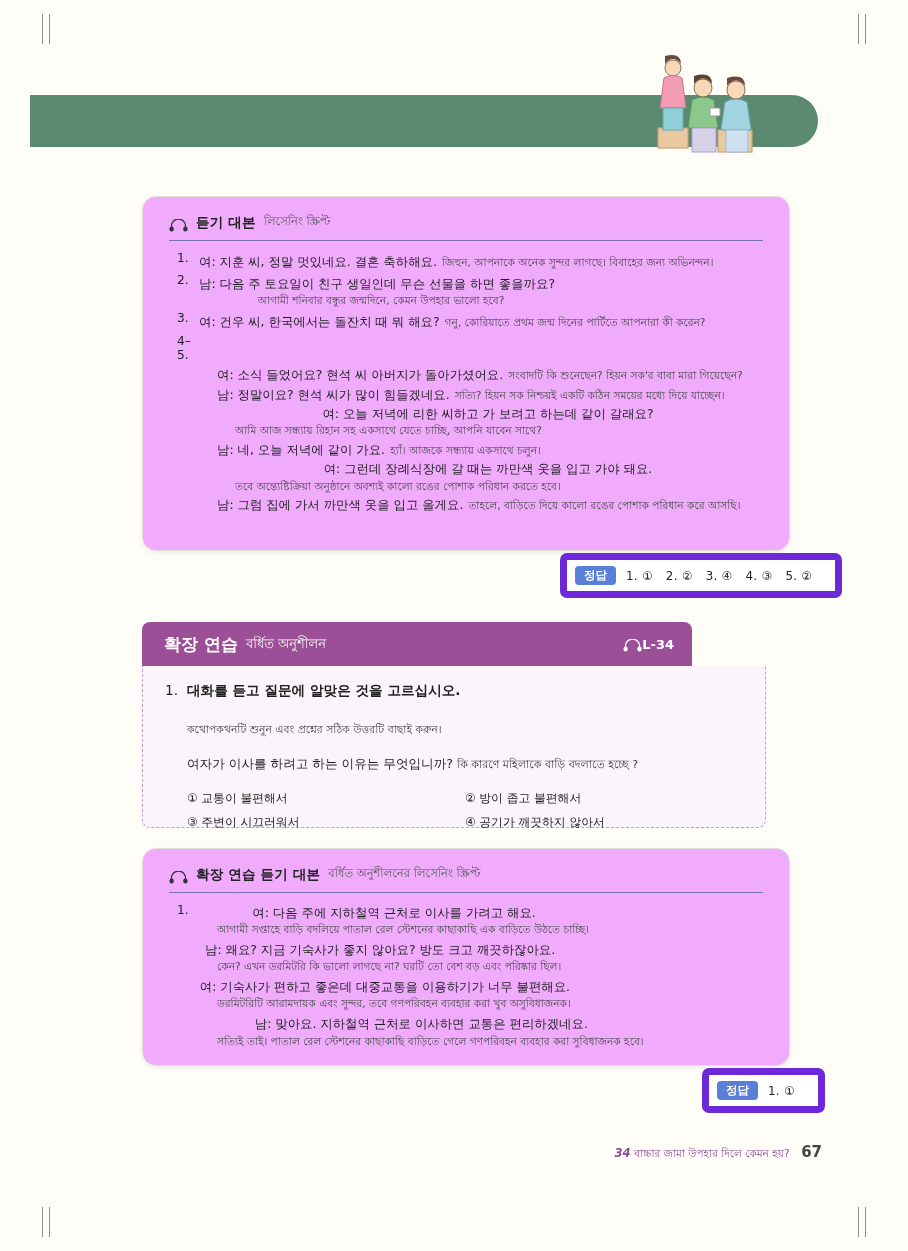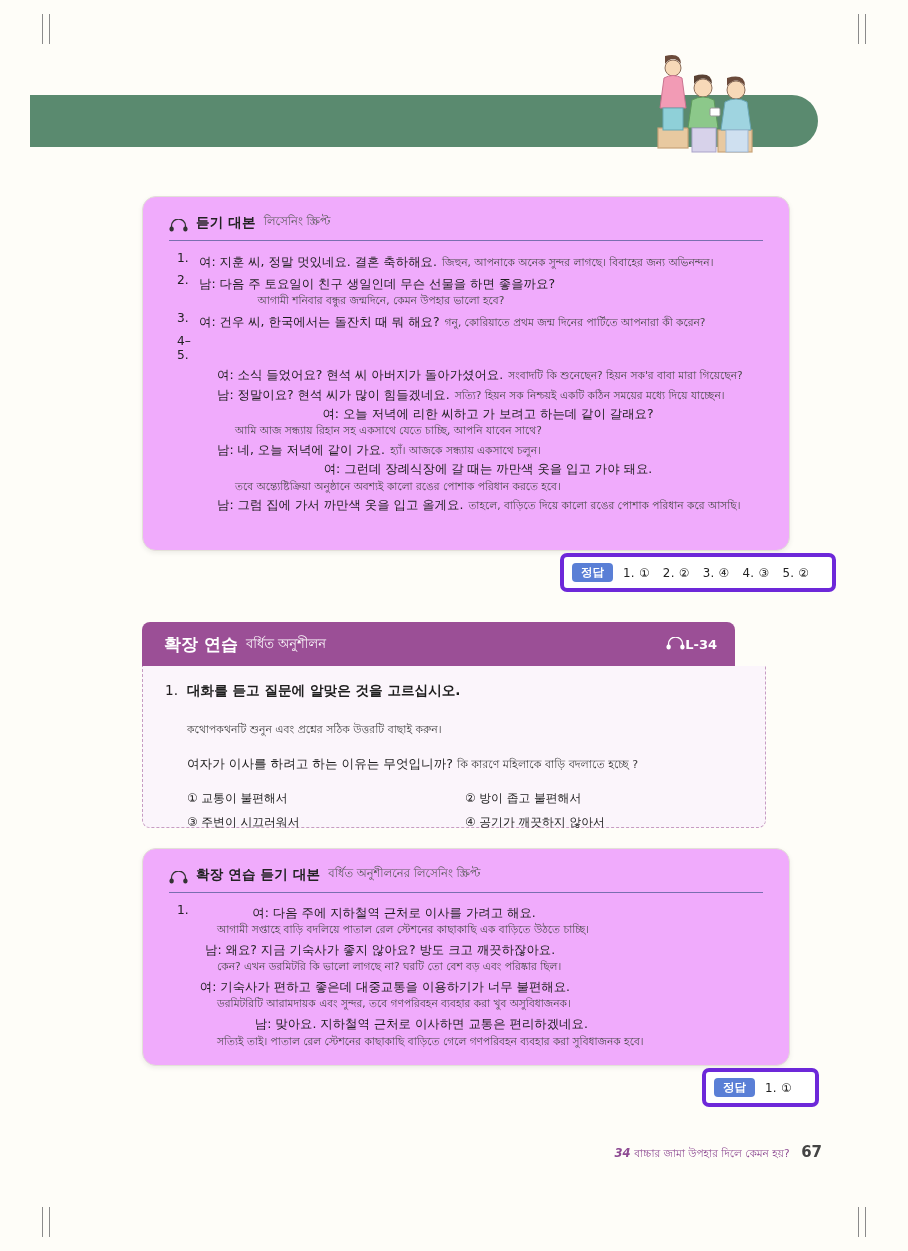--- a/index.html
+++ b/index.html
@@ -97,48 +97,48 @@
   .bn {
     font-size: 10.6px; color: #4a4a4a; line-height: 1.5;
   }
   .indent { padding-left: 22px; text-align: center; }
   .indent2 { padding-left: 40px; }
 
   
   .answers {
     position: absolute;
     display: flex; align-items: center; gap: 10px;
-    border: 4px solid #6d28d9;
+    border: 7px solid #6d28d9;
     background: #fff;
     border-radius: 7px;
     padding: 6px 14px 6px 8px;
   }
   .ans-label {
     background: #5a7fd6; color: #fff;
     font-size: 11.5px; font-weight: bold;
     padding: 2px 9px; border-radius: 4px;
   }
   .ans-items { font-size: 11.8px; color: #222; letter-spacing: .3px; }
   .ans-items span { margin-right: 9px; }
 
   
   .purple-bar {
     position: absolute;
     left: 142px; top: 622px;
-    width: 593px; height: 44px;
+    width: 550px; height: 44px;
     background: #9b4f96;
     border-radius: 8px 8px 0 0;
     display: flex; align-items: center;
     padding: 0 18px 0 22px;
     color: #fff;
   }
   .purple-bar .t1 { font-size: 17px; font-weight: bold; }
   .purple-bar .t2 { font-size: 13px; margin-left: 8px; opacity: .95; }
   .purple-bar .track {
-    margin-left: auto; display: flex; align-items: flex-start; 
+    margin-left: auto; display: flex; align-items: flex-end; 
     font-size: 13px; font-weight: bold;
   }
 
   .ex-body {
     position: absolute;
     left: 142px; top: 666px;
     width: 624px; height: 162px;
     background: #fbf5fb;
     border: 1px dashed #c79cc3;
     border-top: none;

